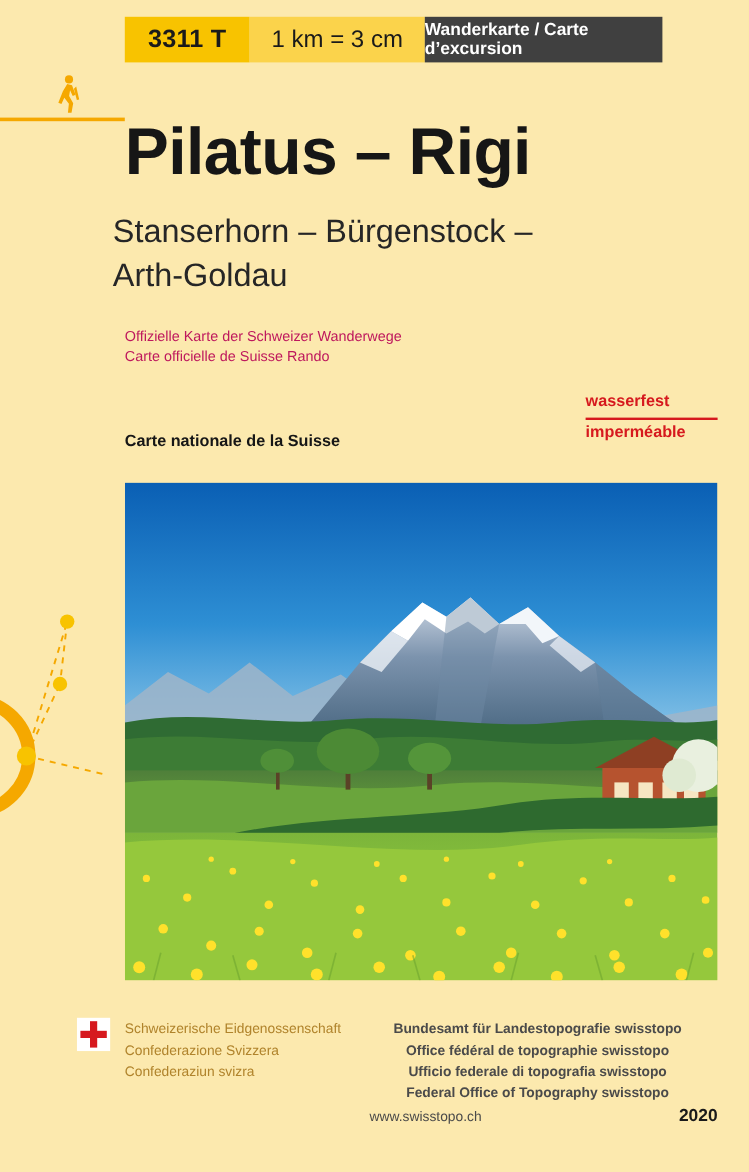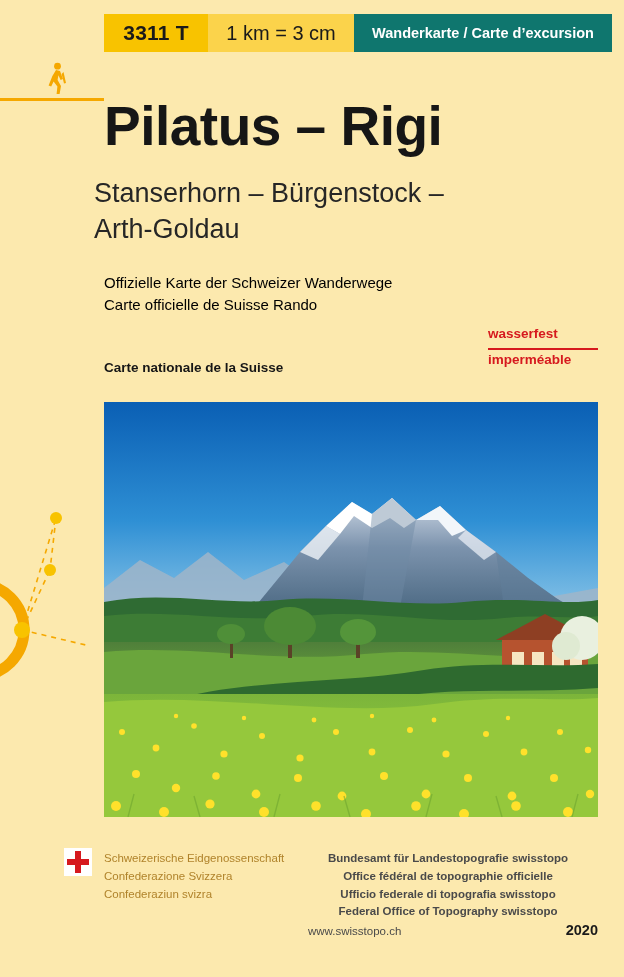--- a/index.html
+++ b/index.html
@@ -19,21 +19,21 @@
     position: absolute;
     inset: 0;
     background: #fce9ae;
   }
 
   
   .header-bar {
     position: absolute;
     top: 14px;
     left: 0;
-    width: 612px;
+    width: 552px;
     height: 38px;
     display: flex;
     align-items: stretch;
   }
   .hb-spacer {
     width: 104px;
     background: #fce9ae;
   }
   .hb-sheet {
     width: 104px;
@@ -51,21 +51,21 @@
     background: #fbd34b;
     display: flex;
     align-items: center;
     justify-content: center;
     color: #1a1a1a;
     font-size: 20px;
     font-weight: normal;
   }
   .hb-type {
     flex: 1;
-    background: #0f766e;
+    background: #404040;
     display: flex;
     align-items: center;
     justify-content: center;
     color: #ffffff;
     font-size: 14.5px;
     font-weight: bold;
   }
 
   
   .hiker-rule {
@@ -104,22 +104,22 @@
     font-size: 27px;
     color: #262626;
     line-height: 1.33;
     font-weight: normal;
   }
   .official {
     position: absolute;
     top: 272px;
     left: 104px;
     width: 440px;
-    font-size: 15px;
-    color: #000000;
+    font-size: 12px;
+    color: #be185d;
     line-height: 1.44;
   }
   .landeskarte {
     position: absolute;
     top: 358px;
     left: 104px;
     width: 330px;
     font-size: 13.5px;
     font-weight: bold;
     color: #161616;
@@ -398,21 +398,21 @@
   </div>
 
   <div class="confed">
     <div>Schweizerische Eidgenossenschaft</div>
     <div>Confederazione Svizzera</div>
     <div>Confederaziun svizra</div>
   </div>
 
   <div class="swisstopo">
     <div>Bundesamt für Landestopografie swisstopo</div>
-    <div>Office fédéral de topographie officielle</div>
+    <div>Office fédéral de topographie swisstopo</div>
     <div>Ufficio federale di topografia swisstopo</div>
     <div>Federal Office of Topography swisstopo</div>
   </div>
 
   <div class="website">www.swisstopo.ch</div>
   <div class="year">2020</div>
 
 </div>
 
 </body></html>

